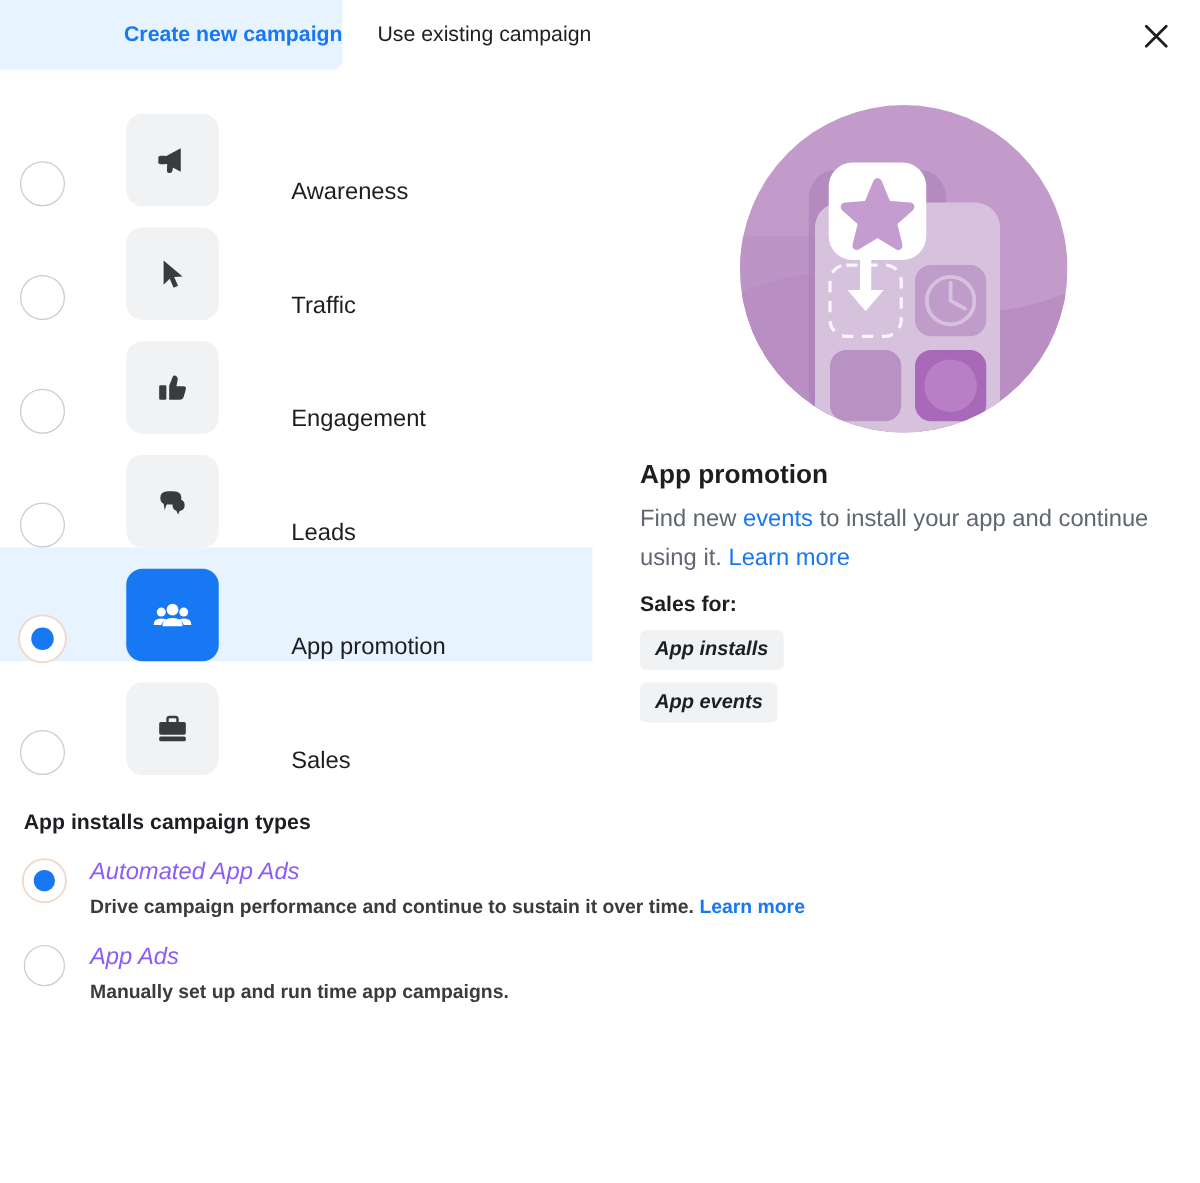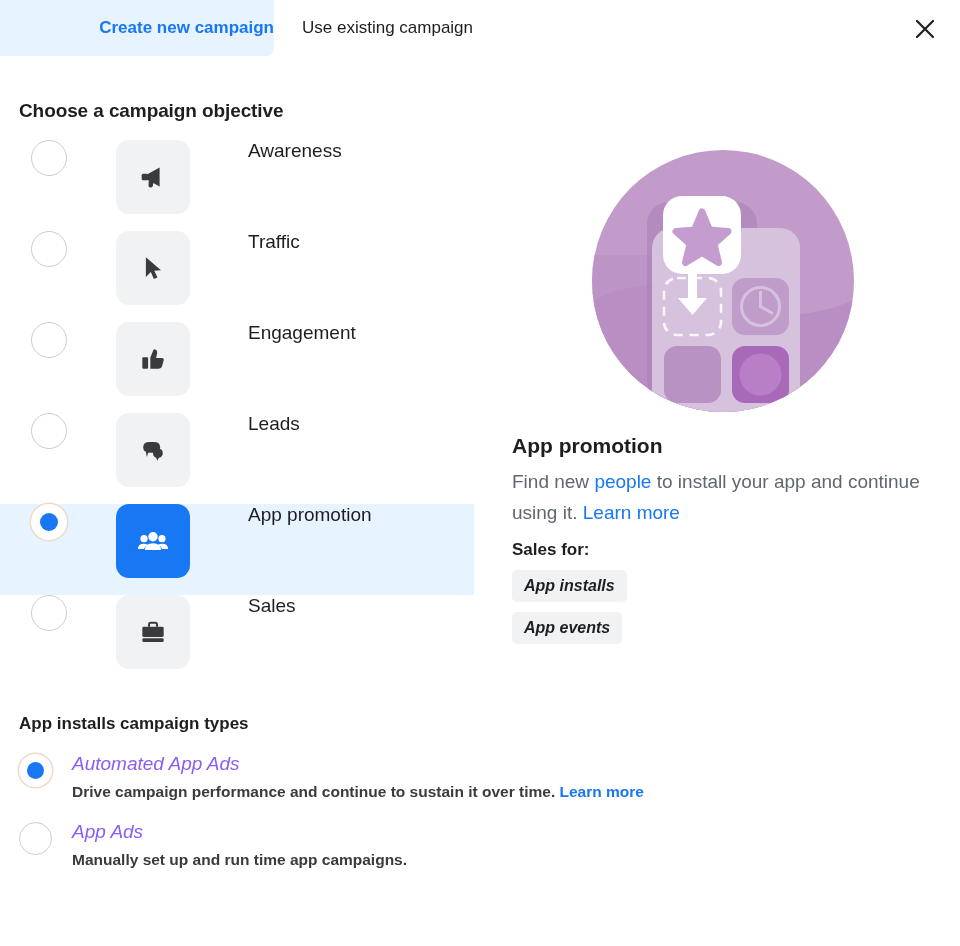--- a/index.html
+++ b/index.html
@@ -76,23 +76,23 @@
     margin-top: 18px;
   }
 
   
   .objectives {
     width: 474px;
     flex: 0 0 474px;
   }
   .obj-row {
     display: flex;
-    align-items: flex-start;
+    align-items: flex-end;
     height: 91px;
-    padding-left: 31px;
+    padding-left: 16px;
     box-sizing: border-box;
     cursor: pointer;
     gap: 32px;
   }
   .obj-row.selected {
     background: #e7f3ff;
   }
   .radio {
     width: 36px;
     height: 36px;
@@ -273,21 +273,20 @@
     <span>
       <svg width="24" height="24" viewBox="0 0 24 24">
         <path d="M4 4 L20 20 M20 4 L4 20" stroke="#1c1e21" stroke-width="2.2" stroke-linecap="round" fill="none"></path>
       </svg>
     </span>
   </div>
 </div>
 
 <div class="content">
 
-  <div class="section-title">Choose a campaign objective</div>
 
   <div class="columns">
 
     <div class="objectives">
 
       <div class="obj-row">
         <div class="radio"></div>
         <div class="icon-tile">
           <span>
             <svg width="34" height="34" viewBox="0 0 36 36">
@@ -408,21 +407,21 @@
 
               <rect x="71" y="46" width="78" height="78" rx="19" fill="#ffffff"></rect>
               <path d="M110 62 L117.5 80 L136 81.5 L122 94 L126.5 112.5 L110 102.5 L93.5 112.5 L98 94 L84 81.5 L102.5 80 Z" fill="#c59ccf" stroke="#c59ccf" stroke-width="7" stroke-linejoin="round"></path>
             </g>
           </svg>
         </span>
       </div>
 
       <div class="detail-title">App promotion</div>
 
-      <div class="detail-desc"><span>Find new </span><span class="link">people</span><span> to install your app and continue using it. </span><span class="link">Learn more</span></div>
+      <div class="detail-desc"><span>Find new </span><span class="link">events</span><span> to install your app and continue using it. </span><span class="link">Learn more</span></div>
 
       <div class="good-for">Sales for:</div>
 
       <div class="badges">
         <span class="badge-row">
           <span class="badge">App installs</span>
         </span>
         <span class="badge-row">
           <span class="badge">App events</span>
         </span>

